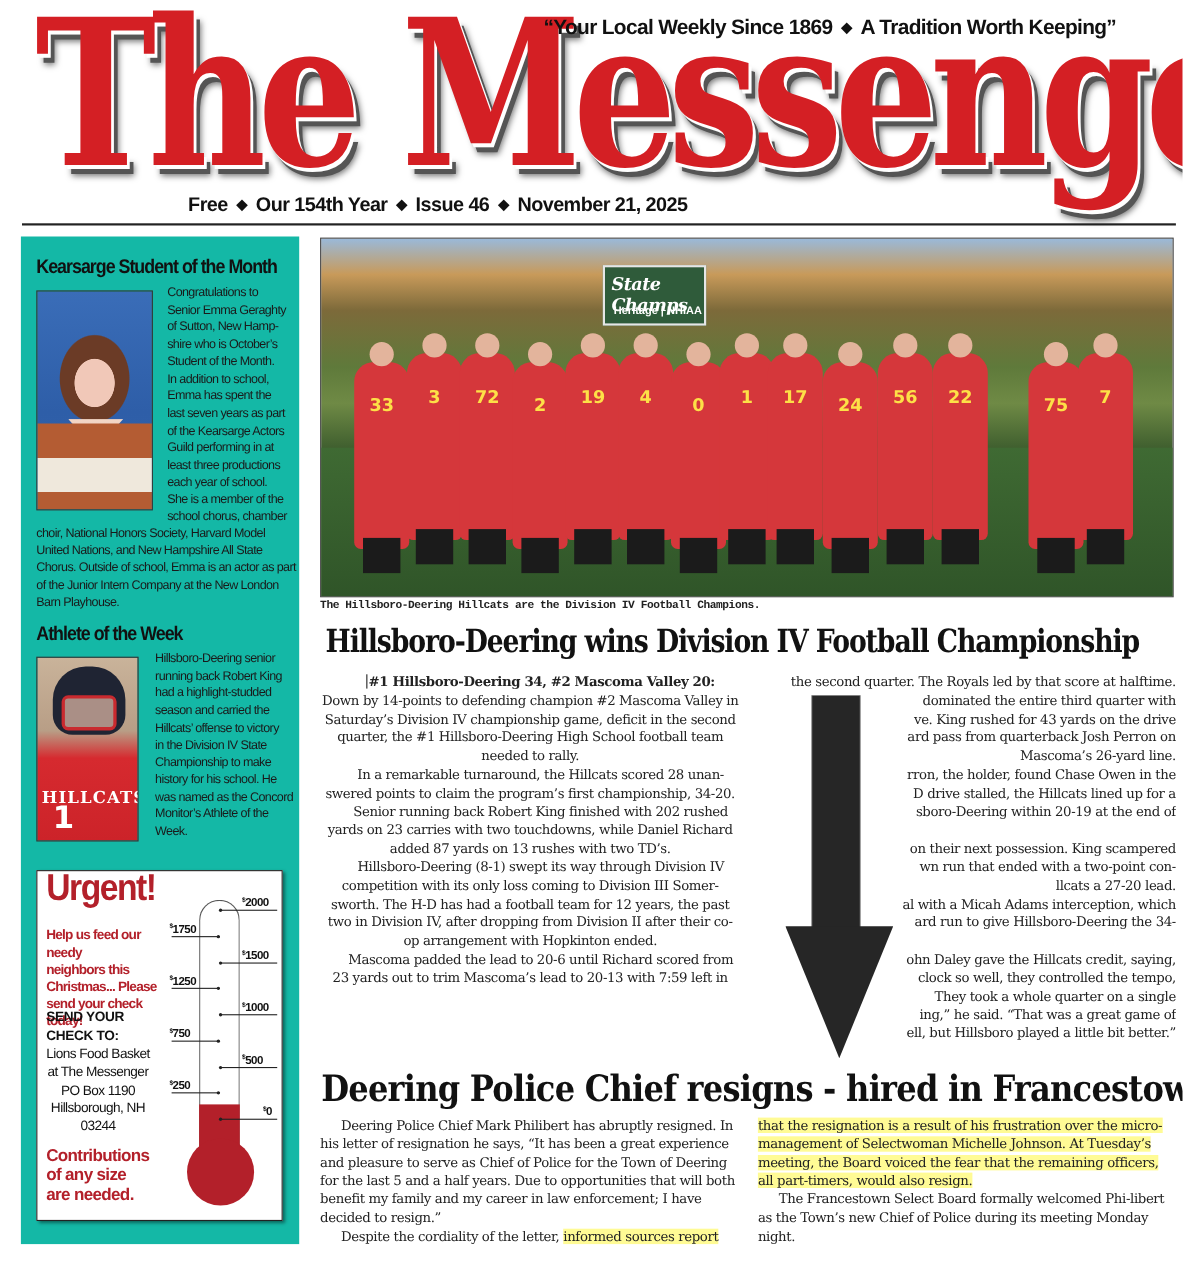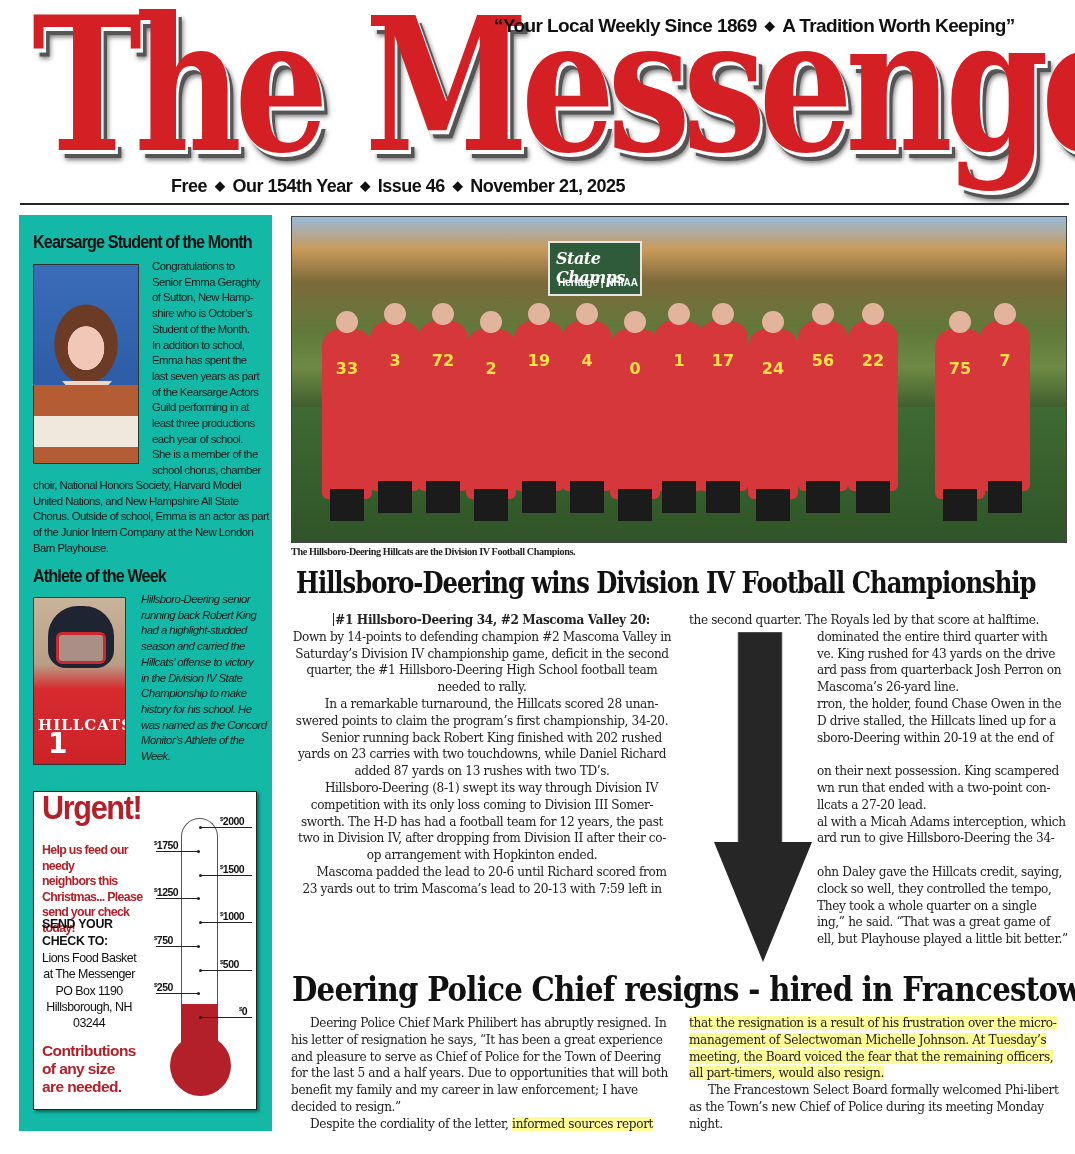--- a/index.html
+++ b/index.html
@@ -89,37 +89,37 @@
     background: linear-gradient(180deg, #9ab9d9 0%, #c89a5a 10%, #7d6a3a 20%, #5f7a3b 36%, #6f8a45 46%, #3a5a2c 60%, #3d6532 100%); }
   .hero .field { position:absolute; left:0; top:190px; width:776px; height:140px; background: linear-gradient(180deg,#3f6a33,#2f5428); }
   .hero .sign { position:absolute; left:256px; top:24px; width:94px; height:55px; background:#2f5b3a; border:2px solid #e6e6e6; }
   .hero .sign-text { position:absolute; left:6px; top:6px; font-family:"DejaVu Serif",serif; font-style:italic; font-weight:bold; font-size:16px; color:#fff; letter-spacing:-0.5px; }
   .hero .sign-sub { position:absolute; left:8px; top:34px; font-family:"Liberation Sans",sans-serif; font-weight:bold; font-size:10px; color:#fff; }
   .player { position:absolute; top:108px; width:50px; height:170px; background:#d5373b; border-radius:18px 18px 6px 6px; }
   .player .pnum { position:absolute; left:0; width:100%; top:30px; text-align:center; font-family:"DejaVu Sans",sans-serif; font-weight:bold; font-size:16px; color:#fde047; }
   .player .phead { position:absolute; left:14px; top:-18px; width:22px; height:22px; border-radius:50%; background:#e3b49c; }
   .player .plegs { position:absolute; left:8px; top:160px; width:34px; height:32px; background:#1b1b1b; }
 
-  .caption { position:absolute; left:291px; top:546px; font-family:Liberation Serif, serif; font-weight:bold;
+  .caption { position:absolute; left:291px; top:546px; font-family:Liberation Mono, monospace; font-weight:bold;
     font-size:10.2px; color:#222; letter-spacing:-0.4px; }
 
   .headline { position:absolute; font-family:"DejaVu Serif",serif; font-weight:bold; color:#111; white-space:nowrap; transform-origin:left top; }
   .h1 { left:296px; top:566px; font-size:29px; letter-spacing:-1.2px; transform: scaleX(0.837); }
   .h2 { left:292px; top:970px; font-size:33px; letter-spacing:-0.8px; transform: scaleX(0.885); }
 
   .body-col { position:absolute; font-family:"DejaVu Serif",serif; font-size:12.1px; line-height:16.8px; color:#222;
     letter-spacing:-0.35px; text-align: left; }
   .body-col p { text-indent: 19px; }
   .body-col p.noindent { text-indent: 0; }
   .lead { font-weight:bold; }
   .cursor { display:inline-block; width:1px; height:13px; background:#222; vertical-align:-2px; margin-right:1px; }
 
   .col1 { left:291px; top:612px; width:382px;text-align:center; }
   .col2 { left:689px; top:612px; width:380px; }
-  .col2 .line { white-space: nowrap; height:16.8px; overflow:hidden; }
+  .col2 .line { white-space: nowrap; height:16.8px; overflow:hidden;text-align:right; }
   .col2 .clip { padding-left: 128px; }
   .col2 .gap { height: 16.8px; }
 
   .arrow { position:absolute; left:714px; top:632px; width:98px; height:330px; }
   .col3 { left:291px; top:1015px; width:380px; }
   .col4 { left:689px; top:1015px; width:380px; }
   .hl { background:#fffb95; }
 </style>
 </head>
 <body>
@@ -165,21 +165,21 @@
       <div>Barn Playhouse.</div>
     </div>
 
   <h2 class="sb-head" style="left:14px; top:354px;">Athlete of the Week</h2>
   <div class="photo athlete-photo">
     <div class="helmet"></div>
     <div class="mask"></div>
     <div class="jersey">HILLCATS</div>
     <div class="num">1</div>
   </div>
-  <div class="sb-text" style="left:122px; top:377px; width:130px;font-style:italic;" id="athlete-lines">
+  <div class="sb-text" style="left:122px; top:377px; width:130px;" id="athlete-lines">
       <div>Hillsboro-Deering senior</div>
       <div>running back Robert King</div>
       <div>had a highlight-studded</div>
       <div>season and carried the</div>
       <div>Hillcats’ offense to victory</div>
       <div>in the Division IV State</div>
       <div>Championship to make</div>
       <div>history for his school. He</div>
       <div>was named as the Concord</div>
       <div>Monitor’s Athlete of the</div>
@@ -349,21 +349,21 @@
       <div class="line clip">on their next possession. King scampered</div>
       <div class="line clip">wn run that ended with a two-point con-</div>
       <div class="line clip">llcats a 27-20 lead.</div>
       <div class="line clip">al with a Micah Adams interception, which</div>
       <div class="line clip">ard run to give Hillsboro-Deering the 34-</div>
       <div class="gap"></div>
       <div class="line clip">ohn Daley gave the Hillcats credit, saying,</div>
       <div class="line clip">clock so well, they controlled the tempo,</div>
       <div class="line clip">They took a whole quarter on a single</div>
       <div class="line clip">ing,” he said. “That was a great game of</div>
-      <div class="line clip">ell, but Playhouse played a little bit better.”</div>
+      <div class="line clip">ell, but Hillsboro played a little bit better.”</div>
     </div>
 
   <svg class="arrow" viewBox="0 0 98 330">
     <rect x="24" y="0" width="44" height="212" fill="#262626" stroke="#888" stroke-width="0.8"></rect>
     <polygon points="0,210 98,210 49,330" fill="#262626"></polygon>
   </svg>
 
   <h1 class="headline h2">Deering Police Chief resigns - hired in Francestown</h1>
 
   <div class="body-col col3">

